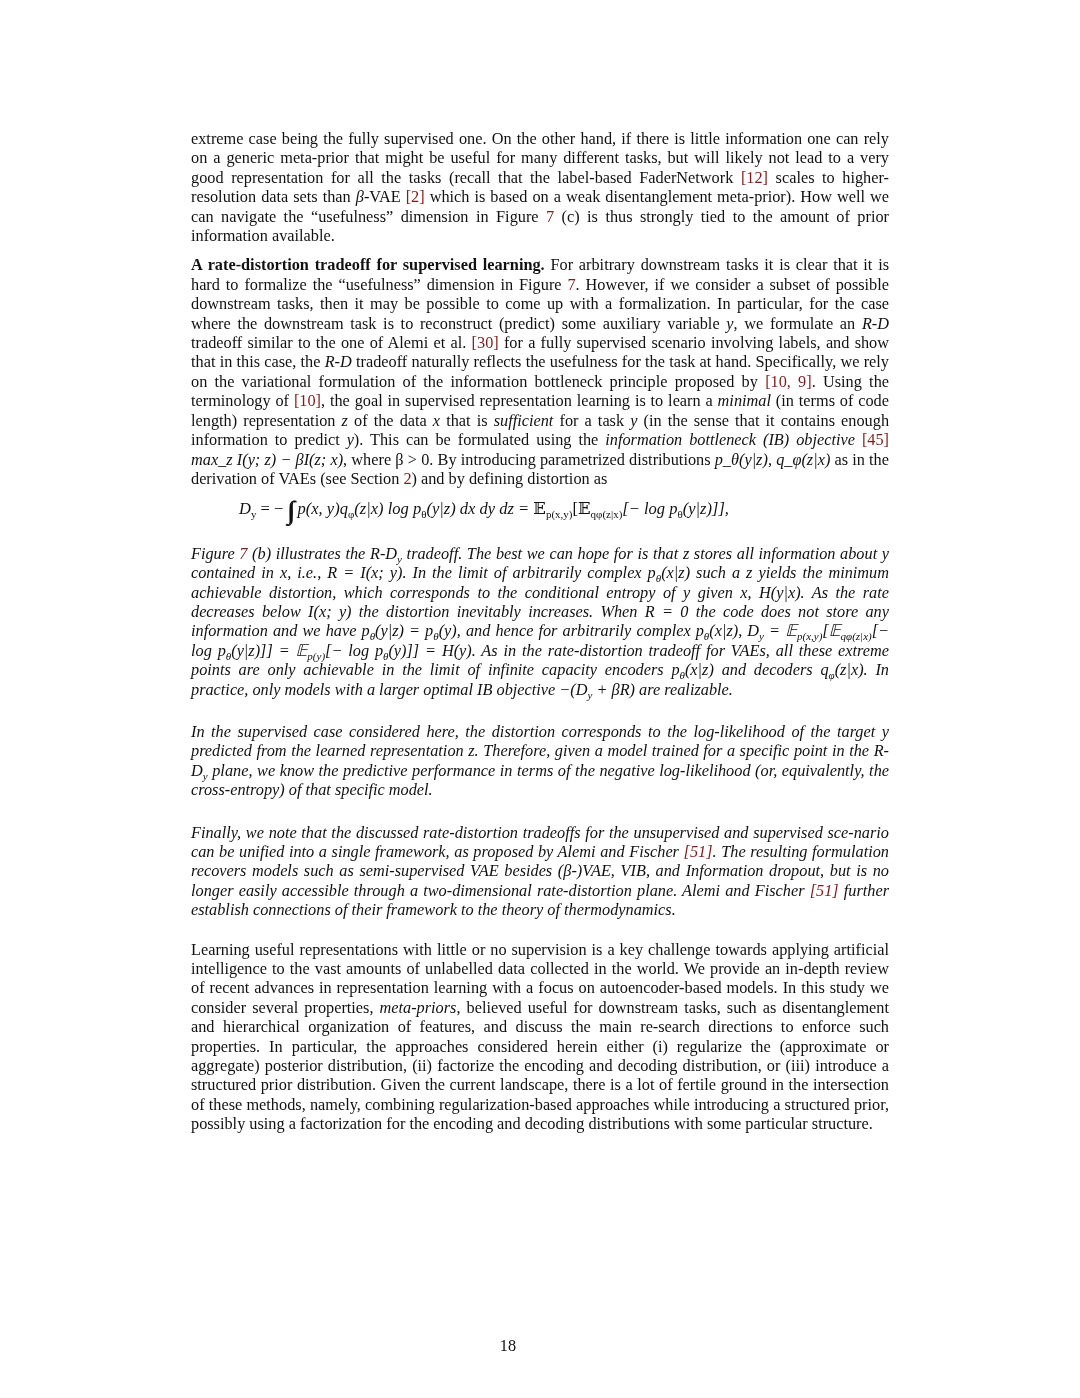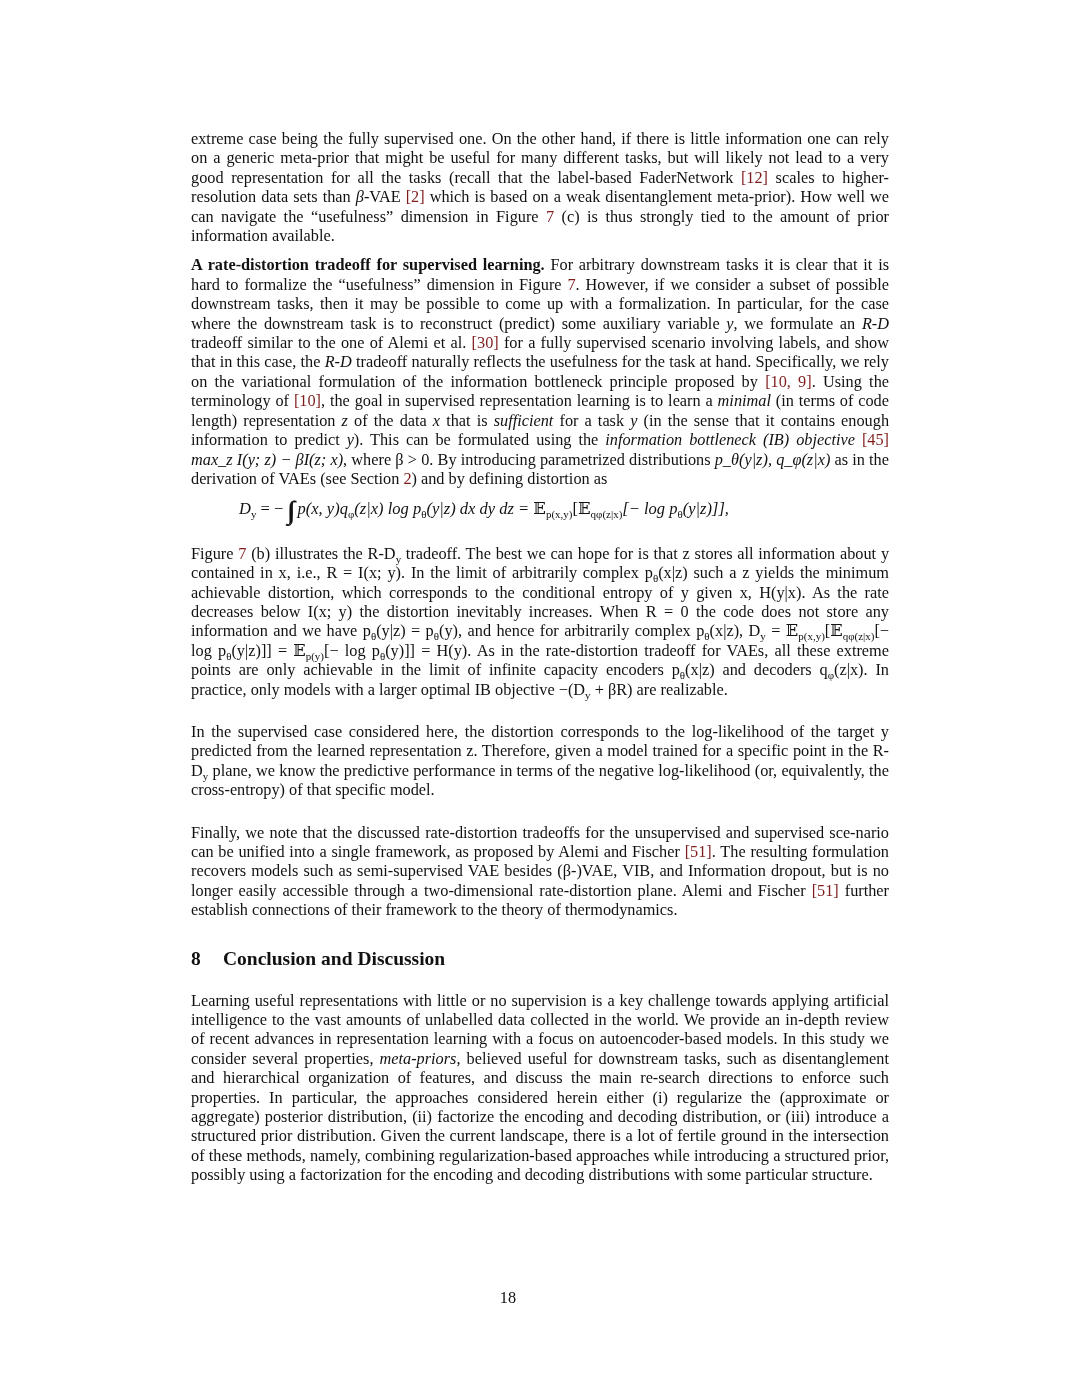--- a/index.html
+++ b/index.html
@@ -1,49 +1,48 @@
 <!DOCTYPE html>
 <html><head>
 <meta charset="utf-8">
 <style>
   html, body { margin:0; padding:0; background:#ffffff; }
   body { width:1080px; height:1398px; position:relative; overflow:hidden;
          font-family:"Liberation Serif", "DejaVu Serif", serif; color:#111; }
   .page { position:absolute; left:191px; top:129px; width:698px; font-size:16.3px; line-height:19.4px; }
   p { margin:0; text-align:justify; hyphens:manual; }
-  .gap-s { margin-top:23px; }
+  .gap-s { margin-top:23px;font-style:italic; }
   .gap-m { margin-top:10px; }
   .cite { color:#7f1d1d; }
   .run-head { font-weight:bold; }
   .eq { margin:11px 0 16px 0; padding-left:48px; font-size:16.5px; white-space:nowrap; }
   .eq .int { font-size:26px; vertical-align:-5px; letter-spacing:-6px; margin:0 8px 0 4px; }
   sub { font-size:11px; vertical-align:-4px; line-height:0; }
   .bb { font-family:"DejaVu Serif", serif; }
   h2 { margin:27px 0 0 0; font-size:19.5px; font-weight:bold; line-height:24px; }
   h2 .num { display:inline-block; width:32px; }
   .after-h { margin-top:20px; }
-  .page-number { position:absolute; top:1288px; left:0; width:1016px; text-align:center; font-size:16.3px; }
+  .page-number { position:absolute; top:1336px; left:0; width:1016px; text-align:center; font-size:16.3px; }
 </style>
 </head>
 <body>
 
 <div class="page">
 
   <p><span>extreme case being the fully supervised one. On the other hand, if there is little information one can rely on a generic meta-prior that might be useful for many different tasks, but will likely not lead to a very good representation for all the tasks (recall that the label-based FaderNetwork </span><span class="cite">[12]</span><span> scales to higher-resolution data sets than </span><i>β</i><span>-VAE </span><span class="cite">[2]</span><span> which is based on a weak disentanglement meta-prior). How well we can navigate the “usefulness” dimension in Figure </span><span class="cite">7</span><span> (c) is thus strongly tied to the amount of prior information available.</span></p>
 
   <p class="gap-m"><b class="run-head">A rate-distortion tradeoff for supervised learning.</b><span>   For arbitrary downstream tasks it is clear that it is hard to formalize the “usefulness” dimension in Figure </span><span class="cite">7</span><span>. However, if we consider a subset of possible downstream tasks, then it may be possible to come up with a formalization. In particular, for the case where the downstream task is to reconstruct (predict) some auxiliary variable </span><i>y</i><span>, we formulate an </span><i>R-D</i><span> tradeoff similar to the one of  Alemi et al. </span><span class="cite">[30]</span><span> for a fully supervised scenario involving labels, and show that in this case, the </span><i>R-D</i><span> tradeoff naturally reflects the usefulness for the task at hand. Specifically, we rely on the variational formulation of the information bottleneck principle proposed by </span><span class="cite">[10, 9]</span><span>. Using the terminology of </span><span class="cite">[10]</span><span>, the goal in supervised representation learning is to learn a </span><i>minimal</i><span> (in terms of code length) representation </span><i>z</i><span> of the data </span><i>x</i><span> that is </span><i>sufficient</i><span> for a task </span><i>y</i><span> (in the sense that it contains enough information to predict </span><i>y</i><span>). This can be formulated using the </span><i>information bottleneck (IB) objective</i><span> </span><span class="cite">[45]</span><i> max_z I(y; z) − βI(z; x)</i><span>, where β &gt; 0.  By introducing parametrized distributions </span><i>p_θ(y|z), q_φ(z|x)</i><span> as in the derivation of VAEs (see Section </span><span class="cite">2</span><span>) and by defining distortion as</span></p>
 
   <div class="eq"><i>D</i><sub>y</sub><span> = −</span><span class="int">∫∫</span><i>p(x, y)q</i><sub>φ</sub><i>(z|x) log p</i><sub>θ</sub><i>(y|z) dx dy dz = </i><span class="bb">𝔼</span><sub>p(x,y)</sub><span>[</span><span class="bb">𝔼</span><sub>qφ(z|x)</sub><i>[− log p</i><sub>θ</sub><i>(y|z)]],</i></div>
 
 
   <p class="gap-s"><span>Figure </span><span class="cite">7</span><span> (b) illustrates the R-D</span><sub>y</sub><span> tradeoff. The best we can hope for is that z stores all information about y contained in x, i.e., R = I(x; y).  In the limit of arbitrarily complex p</span><sub>θ</sub><span>(x|z) such a z yields the minimum achievable distortion, which corresponds to the conditional entropy of y given x, H(y|x).  As the rate decreases below I(x; y) the distortion inevitably increases.  When R = 0 the code does not store any information and we have p</span><sub>θ</sub><span>(y|z) = p</span><sub>θ</sub><span>(y), and hence for arbitrarily complex p</span><sub>θ</sub><span>(x|z), D</span><sub>y</sub><span> = 𝔼</span><sub>p(x,y)</sub><span>[𝔼</span><sub>qφ(z|x)</sub><span>[− log p</span><sub>θ</sub><span>(y|z)]] = 𝔼</span><sub>p(y)</sub><span>[− log p</span><sub>θ</sub><span>(y)]] = H(y). As in the rate-distortion tradeoff for VAEs, all these extreme points are only achievable in the limit of infinite capacity encoders p</span><sub>θ</sub><span>(x|z) and decoders q</span><sub>φ</sub><span>(z|x). In practice, only models with a larger optimal IB objective −(D</span><sub>y</sub><span> + βR) are realizable.</span></p>
 
   <p class="gap-s"><span>In the supervised case considered here, the distortion corresponds to the log-likelihood of the target y predicted from the learned representation z. Therefore, given a model trained for a specific point in the R-D</span><sub>y</sub><span> plane, we know the predictive performance in terms of the negative log-likelihood (or, equivalently, the cross-entropy) of that specific model.</span></p>
 
   <p class="gap-s"><span>Finally, we note that the discussed rate-distortion tradeoffs for the unsupervised and supervised sce-nario can be unified into a single framework, as proposed by Alemi and Fischer </span><span class="cite">[51]</span><span>. The resulting formulation recovers models such as semi-supervised VAE besides (β-)VAE, VIB, and Information dropout, but is no longer easily accessible through a two-dimensional rate-distortion plane.  Alemi and Fischer </span><span class="cite">[51]</span><span> further establish connections of their framework to the theory of thermodynamics.</span></p>
 
-  <h2><span class="num">8</span><span>Conclusion and Discussion</span></h2>
 
   <p class="after-h"><span>Learning useful representations with little or no supervision is a key challenge towards applying artificial intelligence to the vast amounts of unlabelled data collected in the world.  We provide an in-depth review of recent advances in representation learning with a focus on autoencoder-based models.  In this study we consider several properties, </span><i>meta-priors</i><span>, believed useful for downstream tasks, such as disentanglement and hierarchical organization of features, and discuss the main re-search directions to enforce such properties.  In particular, the approaches considered herein either (i) regularize the (approximate or aggregate) posterior distribution, (ii) factorize the encoding and decoding distribution, or (iii) introduce a structured prior distribution. Given the current landscape, there is a lot of fertile ground in the intersection of these methods, namely, combining regularization-based approaches while introducing a structured prior, possibly using a factorization for the encoding and decoding distributions with some particular structure.</span></p>
 
 </div>
 
 <div class="page-number">18</div>
 
 </body></html>

